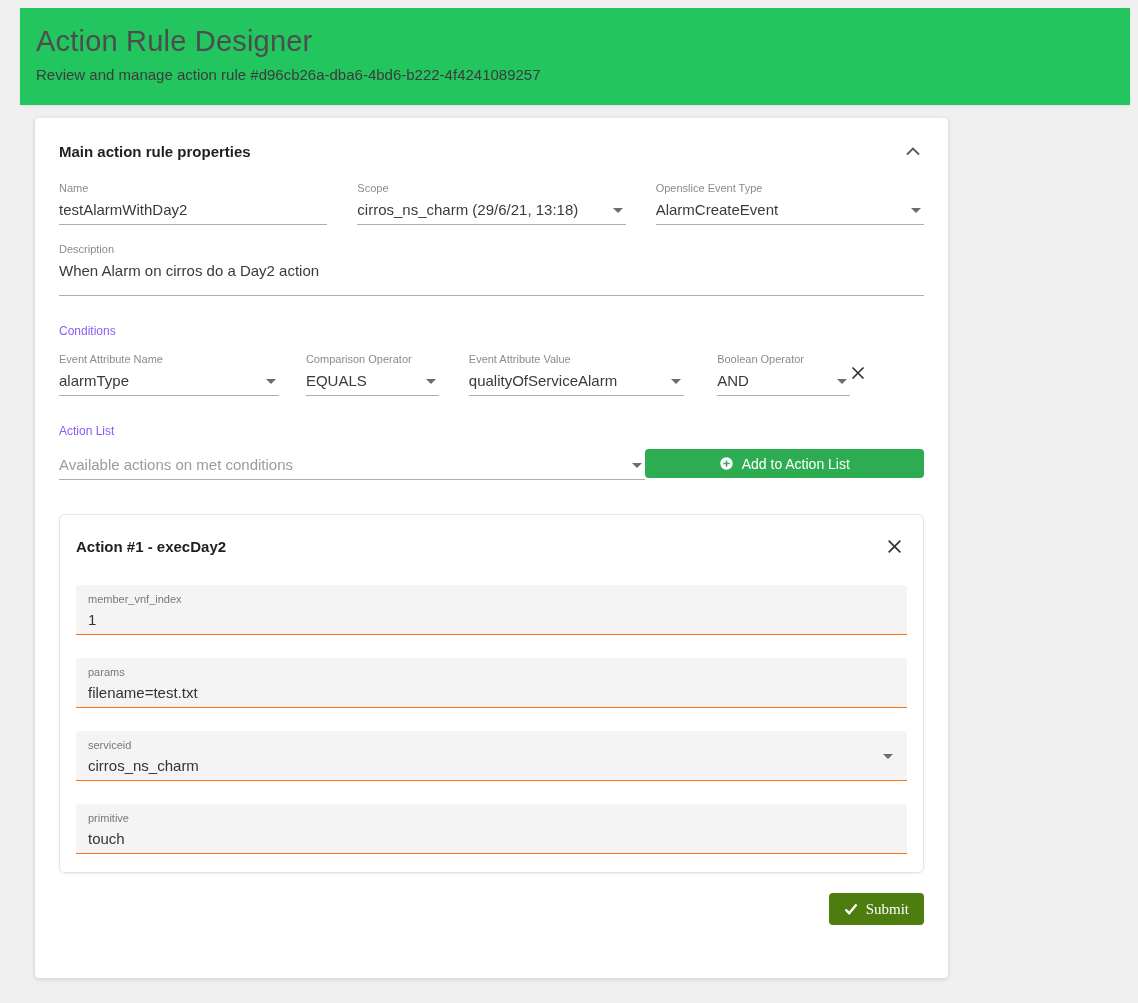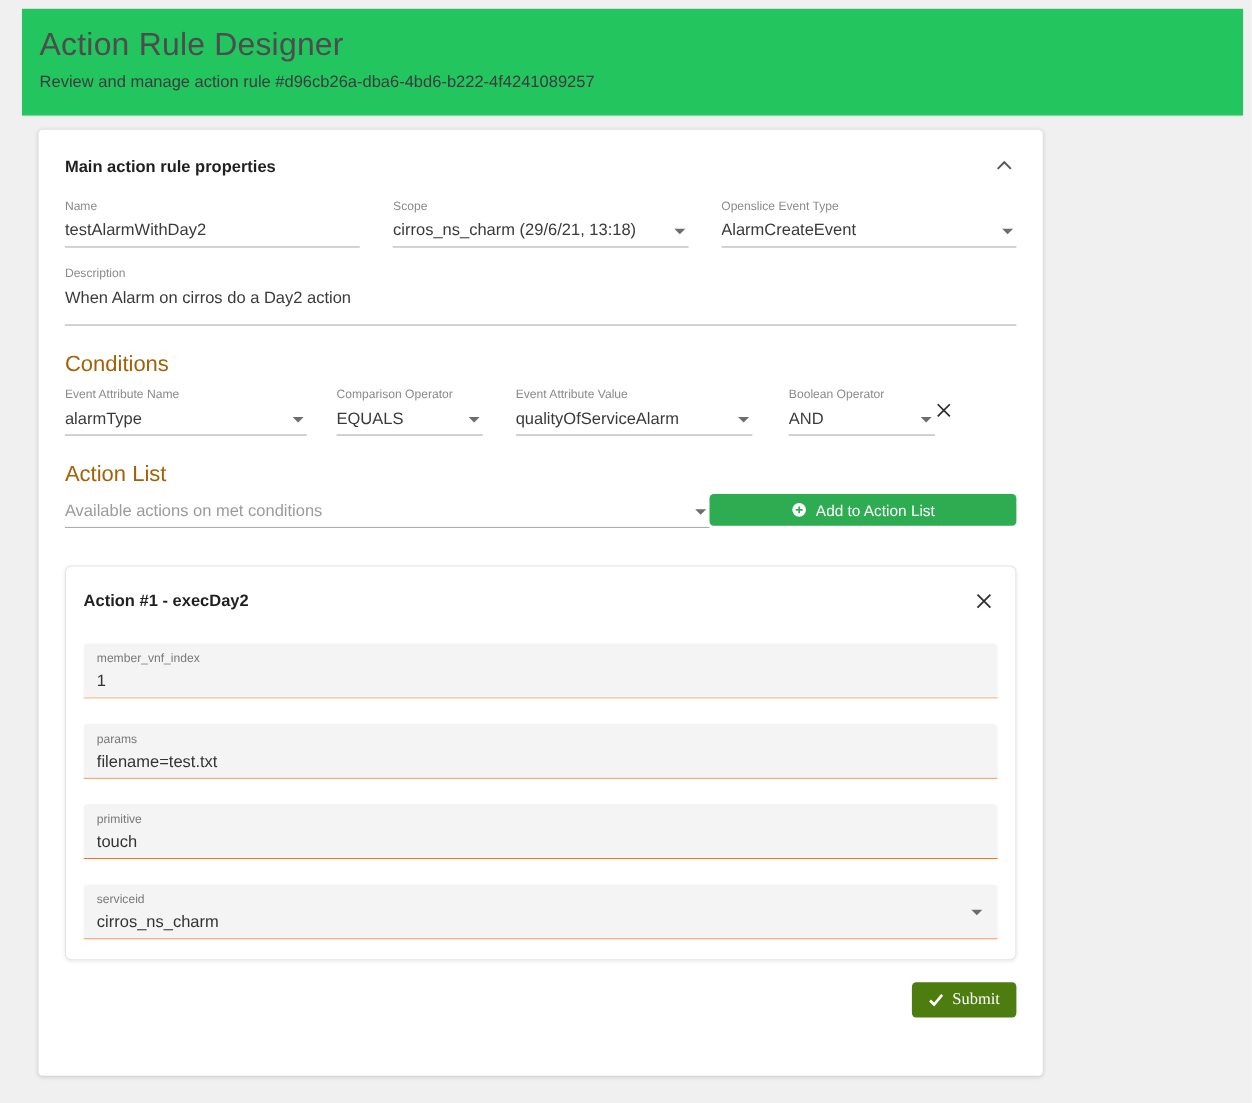--- a/index.html
+++ b/index.html
@@ -39,21 +39,21 @@
   .mat-value.placeholder-text { color:#9b9b9b; }
   .caret {
     position:absolute; right:3px; bottom:11px; width:0; height:0;
     border-left:5px solid transparent; border-right:5px solid transparent;
     border-top:5px solid #6d6d6d;
   }
 
   .row-3 { margin-top:22px; display:grid; grid-template-columns:1fr 1fr 1fr; column-gap:30px; }
   .desc-field { margin-top:18px; padding-bottom:16px; }
 
-  .sub-title { font-size:20px; font-weight:400; color:#a16207; line-height:19px; }
+  .sub-title { font-size:12px; font-weight:400; color:#8b5cf6; line-height:19px; }
   .conditions-title { margin-top:26px; }
 
   .cond-row { margin-top:12px; display:flex; align-items:flex-start; }
   .cf1 { width:240px; }
   .cf2 { width:145px; margin-left:27px; }
   .cf3 { width:235px; margin-left:30px; }
   .cf4 { width:145px; margin-left:33px; }
   .cond-close { margin-left:auto; margin-right:58px; margin-top:12px; cursor:pointer; line-height:0; }
 
   
@@ -211,29 +211,29 @@
       <div class="f-label">member_vnf_index</div>
       <div class="f-value">1</div>
     </div>
 
     <div class="filled-field">
       <div class="f-label">params</div>
       <div class="f-value">filename=test.txt</div>
     </div>
 
     <div class="filled-field">
-      <div class="f-label">primitive</div>
-      <div class="f-value">touch</div>
-    </div>
-
-    <div class="filled-field">
       <div class="f-label">serviceid</div>
       <div class="f-value">cirros_ns_charm</div>
       <span class="filled-caret"></span>
     </div>
+
+    <div class="filled-field">
+      <div class="f-label">primitive</div>
+      <div class="f-value">touch</div>
+    </div>
   </div>
 
   <div class="submit-row">
     <button class="btn-blue">
       <span class="btn-icon">
         <svg width="14" height="12" viewBox="0 0 14 12">
             <path d="M1.5 6.5 L5.2 10.2 L12.5 1.5" fill="none" stroke="#ffffff" stroke-width="2.4"></path>
           </svg>
       </span>
       <span>Submit</span>

